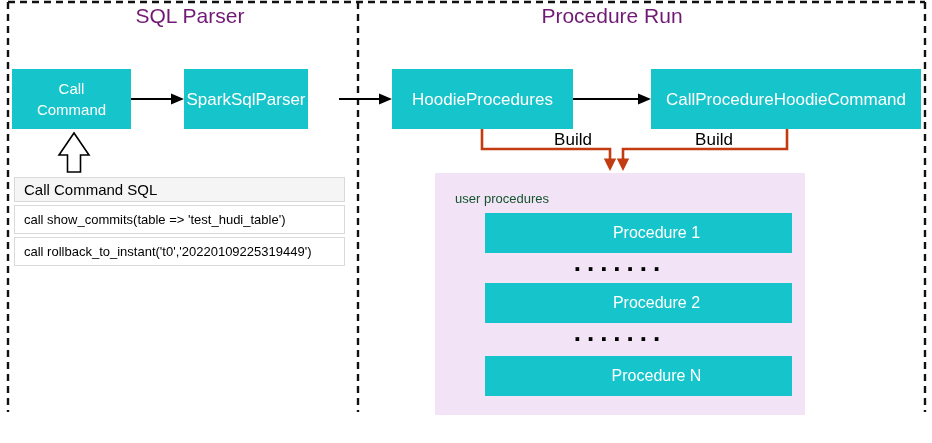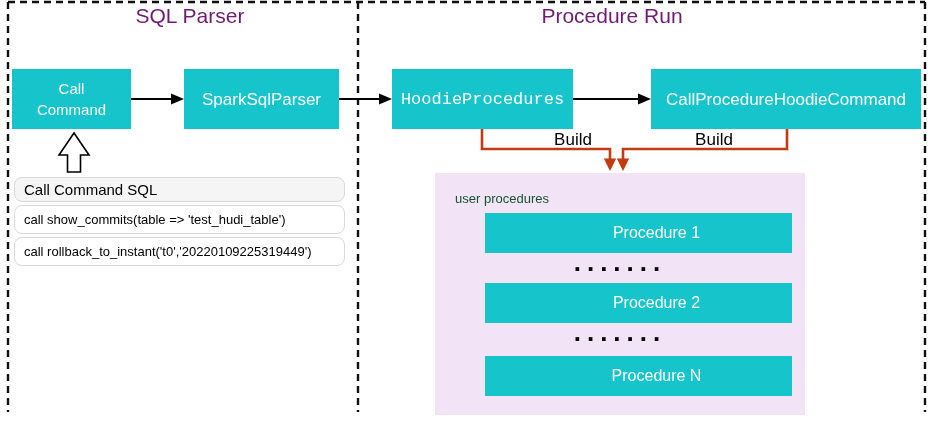--- a/index.html
+++ b/index.html
@@ -22,35 +22,35 @@
 
   .node{
     position:absolute;
     background:#16c5cb;
     color:#ffffff;
     display:flex;align-items:center;justify-content:center;
     text-align:center;
     font-size:17px;line-height:21px;
   }
   #node-call-command{left:12px;top:69px;width:119px;height:60px;font-size:15px;padding:0 14px;box-sizing:border-box;}
-  #node-sparksqlparser{left:184px;top:69px;width:155px;height:60px;}
-  #node-hoodieprocedures{left:392px;top:69px;width:181px;height:60px;font-family:Liberation Mono, monospace;}
+  #node-sparksqlparser{left:184px;top:69px;width:124px;height:60px;}
+  #node-hoodieprocedures{left:392px;top:69px;width:181px;height:60px;}
   #node-callprocedure{left:651px;top:69px;width:270px;height:60px;}
 
   .edge-label{
     position:absolute;transform:translateX(-50%);
     font-size:17px;line-height:18px;color:#000;white-space:nowrap;
   }
   #label-build{left:573px;top:131px;}
   #label-call{left:714px;top:131px;}
 
   .sql-panel{position:absolute;left:14px;top:177px;width:331px;}
   .sql-panel .row{
     box-sizing:border-box;
-    border:1px solid #d9d9d9;border-radius:8px;
+    border:1px solid #d9d9d9;border-radius:0;
     background:#ffffff;
     margin-bottom:3px;
     padding:0 9px;
     display:flex;align-items:center;
     font-size:13px;white-space:nowrap;
     height:29px;
   }
   .sql-panel .hdr{
     background:#f5f5f5;
     font-size:15px;

